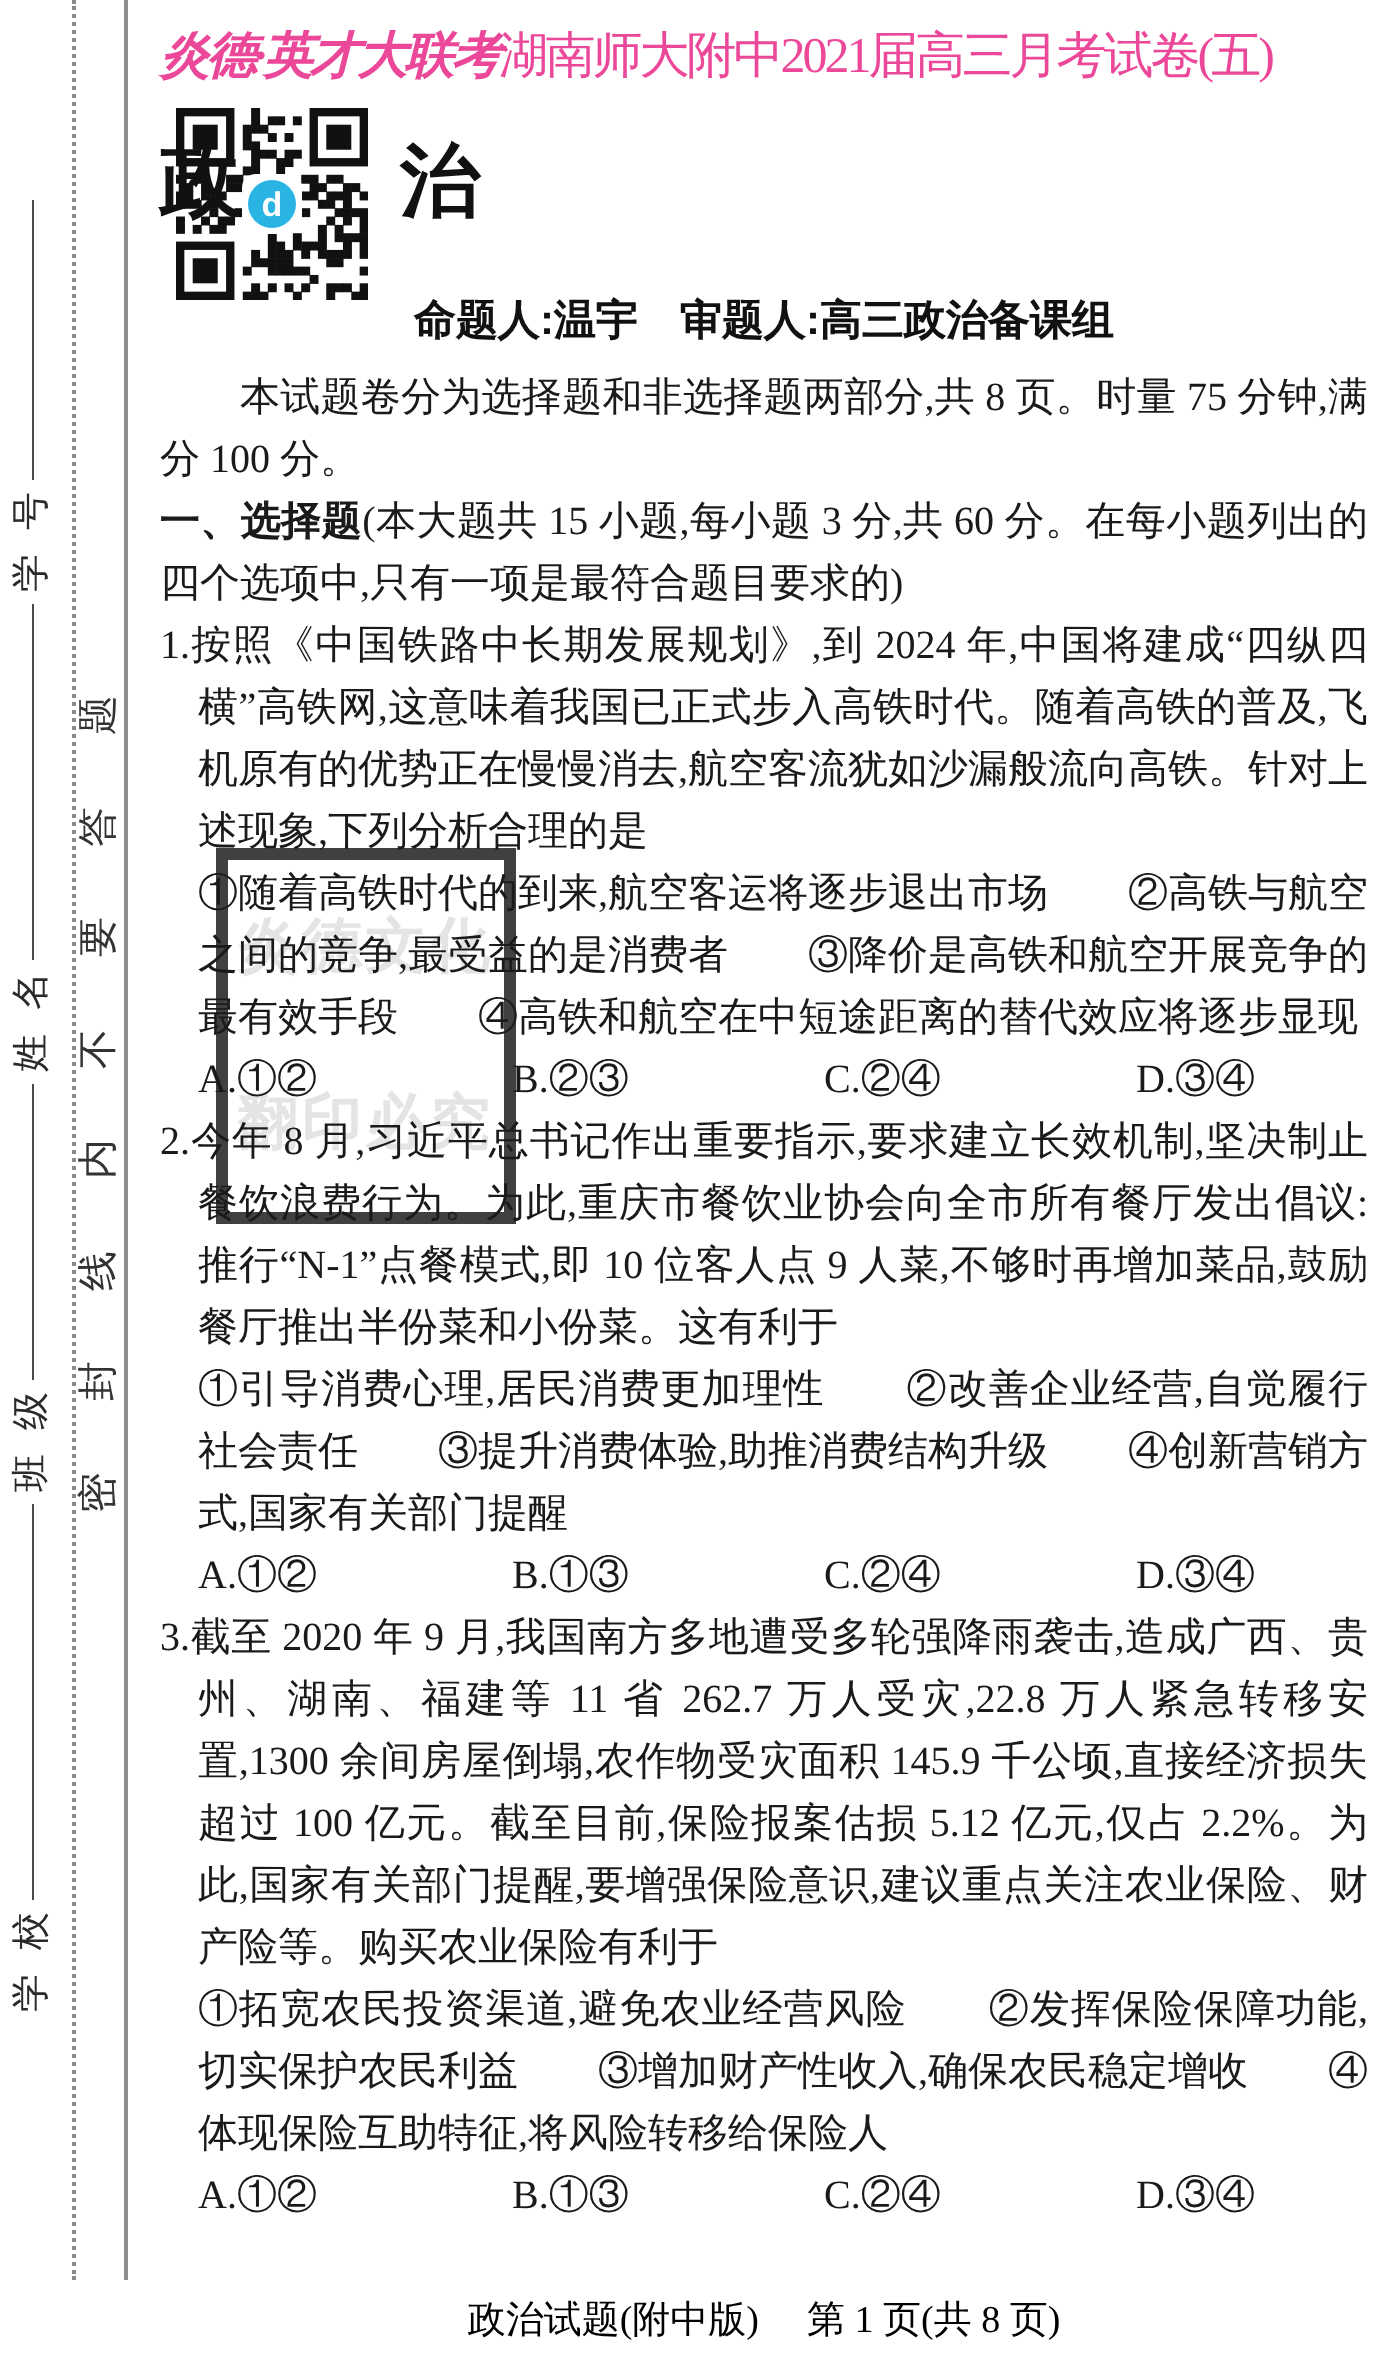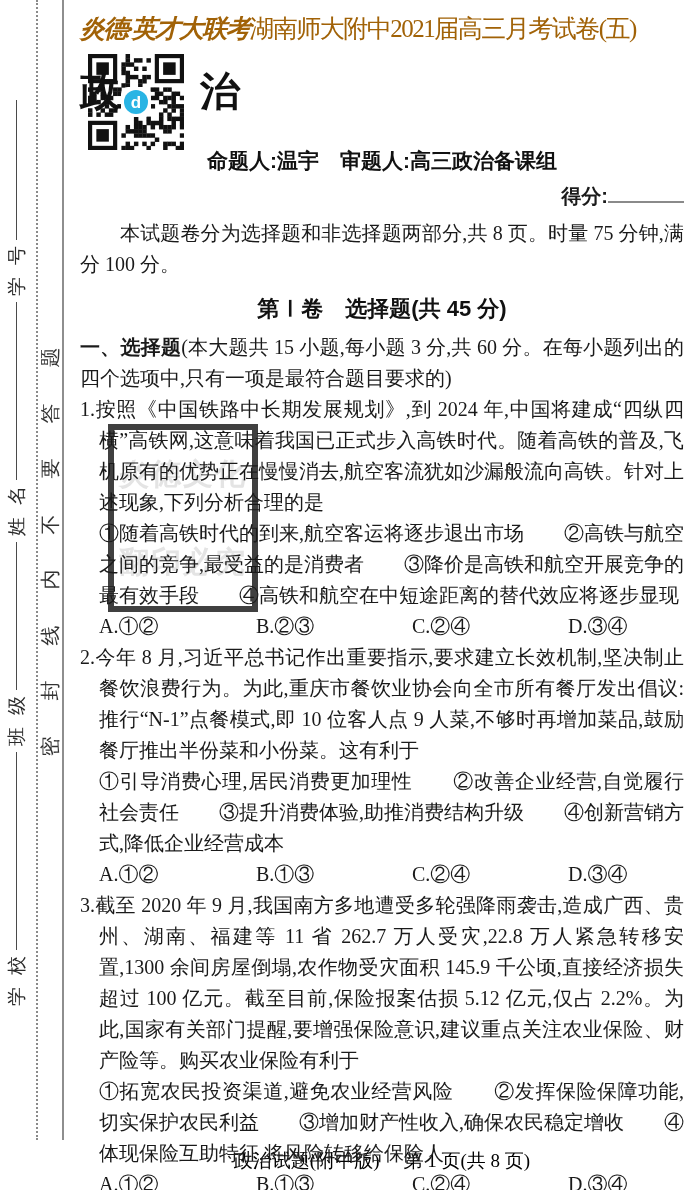--- a/index.html
+++ b/index.html
@@ -24,21 +24,21 @@
     display:flex; flex-direction:column; justify-content:space-between; align-items:center;}
   .seal-col .vchar{font-size:20px; color:#333;}
   
   .watermark{position:absolute; left:108px; top:424px; width:138px; height:176px;
     border:6px solid #404040; display:flex; flex-direction:column; justify-content:space-around;
     align-items:center; z-index:0; pointer-events:none;}
   .watermark div{font-family:"Liberation Sans","DejaVu Sans",sans-serif;
     font-weight:bold; font-size:30px; line-height:32px; color:#e4e4e4; letter-spacing:2px;}
   
   .main{position:absolute; left:80px; top:14px; width:604px; z-index:1;}
-  .head-line{white-space:nowrap; font-size:25px; line-height:30px; letter-spacing:-1.5px; color:#a16207;}
+  .head-line{white-space:nowrap; font-size:25px; line-height:30px; letter-spacing:-1.5px; color:#ec4899;}
   .head-brand{font-weight:bold; font-style:italic;}
   .qr-wrap{position:absolute; left:8px; top:40px; width:96px; height:96px;}
   .qr-wrap svg{position:absolute; left:0; top:0;}
   .qr-logo{position:absolute; left:33px; top:33px; width:30px; height:30px; background:#fff;
     border-radius:7px; display:flex; align-items:center; justify-content:center;}
   .qr-logo span{display:flex; align-items:center; justify-content:center;
     width:24px; height:24px; border-radius:50%; background:#29b4e4; color:#fff;
     font-family:"Liberation Sans",sans-serif; font-weight:bold; font-size:17px; line-height:1;}
   .paper-title{position:absolute; left:0; top:54px; width:604px; text-align:left;
     font-family:"Liberation Sans","DejaVu Sans",sans-serif; font-weight:bold;
@@ -259,27 +259,23 @@
         <span style="background: rgb(41, 180, 228);">d</span>
       </div>
     </div>
 
     <div class="paper-title">政　　治</div>
 
     <div class="flow">
 
       <div class="byline">命题人:温宇　审题人:高三政治备课组</div>
 
-      <div class="score-line">
-        <span class="score-label">得分:</span><span class="score-blank"></span>
-      </div>
 
       <p class="intro" style="margin:8px 0 0 0;">本试题卷分为选择题和非选择题两部分,共 8 页。时量 75 分钟,满分 100 分。</p>
 
-      <div class="sec-title">第Ⅰ卷　选择题(共 45 分)</div>
 
       <p class="part-intro" style="margin:0;">
         <span class="part-lead">一、选择题</span><span>(本大题共 15 小题,每小题 3 分,共 60 分。在每小题列出的四个选项中,只有一项是最符合题目要求的)</span>
       </p>
 
       <div class="question">
         <div class="q-stem">
           <span>1.</span><span>按照《中国铁路中长期发展规划》,到 2024 年,中国将建成“四纵四横”高铁网,这意味着我国已正式步入高铁时代。随着高铁的普及,飞机原有的优势正在慢慢消去,航空客流犹如沙漏般流向高铁。针对上述现象,下列分析合理的是</span>
         </div>
         <div class="q-statements">①随着高铁时代的到来,航空客运将逐步退出市场　　②高铁与航空之间的竞争,最受益的是消费者　　③降价是高铁和航空开展竞争的最有效手段　　④高铁和航空在中短途距离的替代效应将逐步显现</div>
@@ -288,21 +284,21 @@
           <span class="c1">B.②③</span>
           <span class="c2">C.②④</span>
           <span class="c3">D.③④</span>
         </div>
       </div>
 
       <div class="question">
         <div class="q-stem">
           <span>2.</span><span>今年 8 月,习近平总书记作出重要指示,要求建立长效机制,坚决制止餐饮浪费行为。为此,重庆市餐饮业协会向全市所有餐厅发出倡议:推行“N-1”点餐模式,即 10 位客人点 9 人菜,不够时再增加菜品,鼓励餐厅推出半份菜和小份菜。这有利于</span>
         </div>
-        <div class="q-statements">①引导消费心理,居民消费更加理性　　②改善企业经营,自觉履行社会责任　　③提升消费体验,助推消费结构升级　　④创新营销方式,降低企业经营成本</div>
+        <div class="q-statements">①引导消费心理,居民消费更加理性　　②改善企业经营,自觉履行社会责任　　③提升消费体验,助推消费结构升级　　④创新营销方式,国家有关部门提醒</div>
         <div class="q-choices">
           <span class="c0">A.①②</span>
           <span class="c1">B.①③</span>
           <span class="c2">C.②④</span>
           <span class="c3">D.③④</span>
         </div>
       </div>
 
       <div class="question">
         <div class="q-stem">

